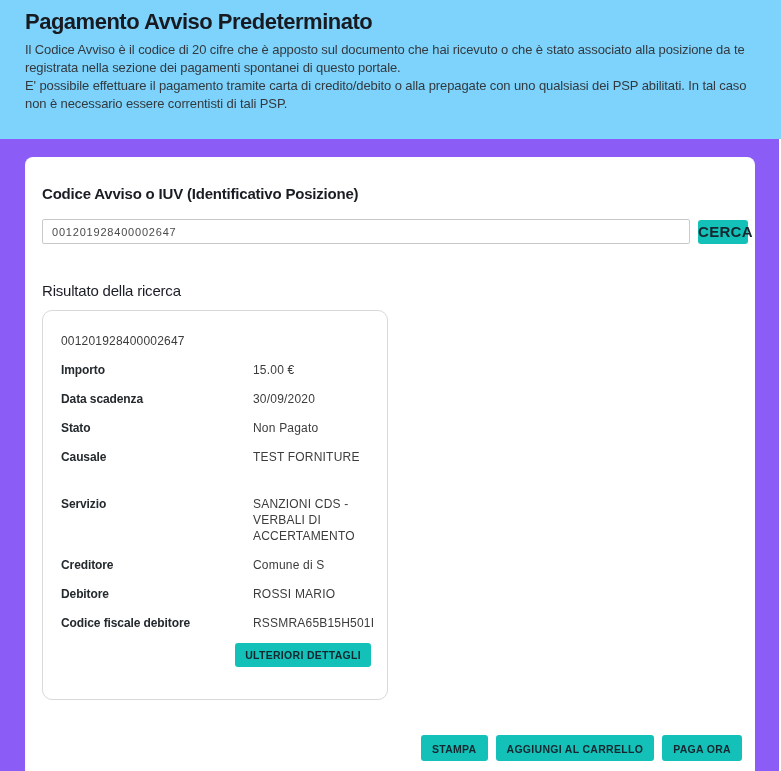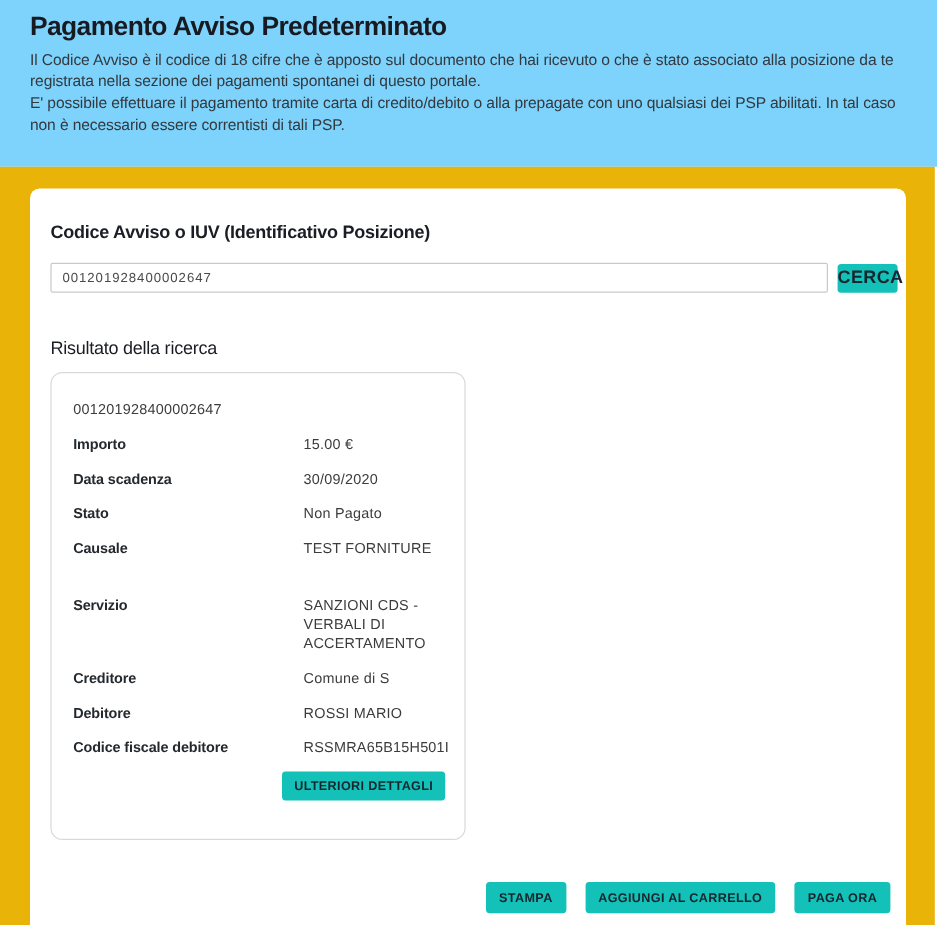--- a/index.html
+++ b/index.html
@@ -27,21 +27,21 @@
   }
   .desc p {
     font-size:13px;
     color:#33393f;
     line-height:18px;
     letter-spacing:-0.1px;
   }
 
   
   .blue-panel {
-    background:#eab308;
+    background:#8b5cf6;
     width:779px;
     height:632px;
     padding:18px 0 0 25px;
   }
   .card {
     background:#ffffff;
     width:730px;
     height:614px;
     border-radius:8px 8px 0 0;
     padding:28px 7px 0 17px;
@@ -134,32 +134,31 @@
     margin-top:35px;
     display:flex;
     justify-content:flex-end;
     gap:8px;
     padding-right:6px;
   }
   .action-btn {
     height:26px;
     padding:8px 11px;
     font-size:10.5px;
-    margin-left:8px;
   }
 </style>
 </head>
 <body>
 
 <div class="page">
 
   <div class="header">
     <h1 class="page-title">Pagamento Avviso Predeterminato</h1>
     <div class="desc">
-      <p>Il Codice Avviso è il codice di 18 cifre che è apposto sul documento che hai ricevuto o che è stato associato alla posizione da te registrata nella sezione dei pagamenti spontanei di questo portale.</p>
+      <p>Il Codice Avviso è il codice di 20 cifre che è apposto sul documento che hai ricevuto o che è stato associato alla posizione da te registrata nella sezione dei pagamenti spontanei di questo portale.</p>
       <p>E' possibile effettuare il pagamento tramite carta di credito/debito o alla prepagate con uno qualsiasi dei PSP abilitati. In tal caso non è necessario essere correntisti di tali PSP.</p>
     </div>
   </div>
 
   <div class="blue-panel">
     <div class="card">
 
       <div class="search-label">Codice Avviso o IUV (Identificativo Posizione)</div>
 
       <div class="search-row">

